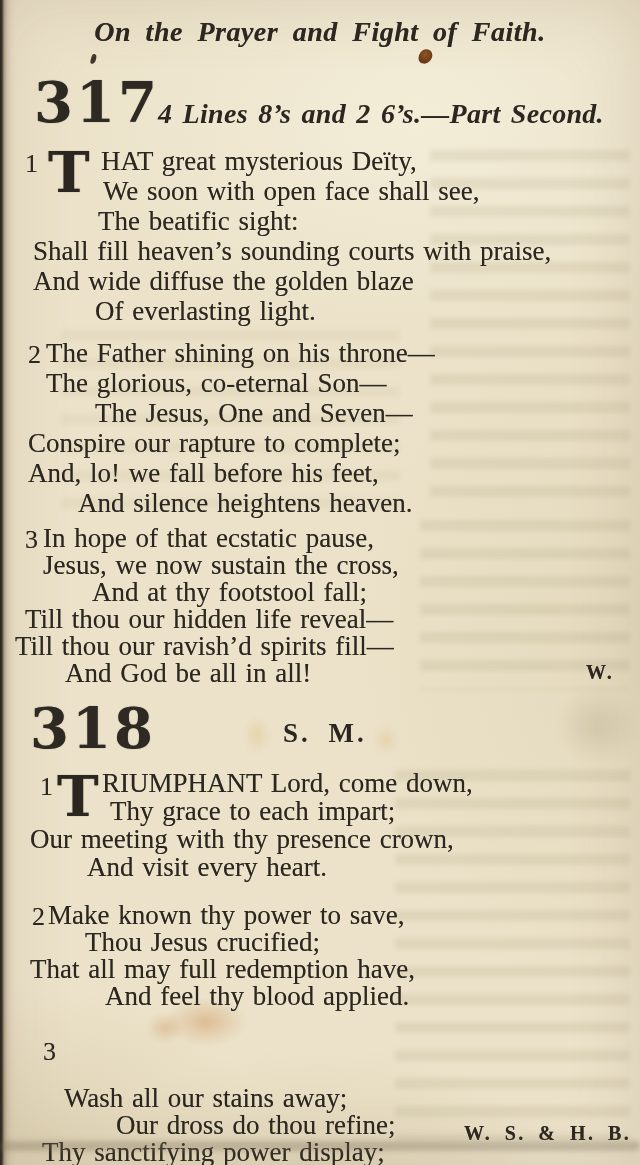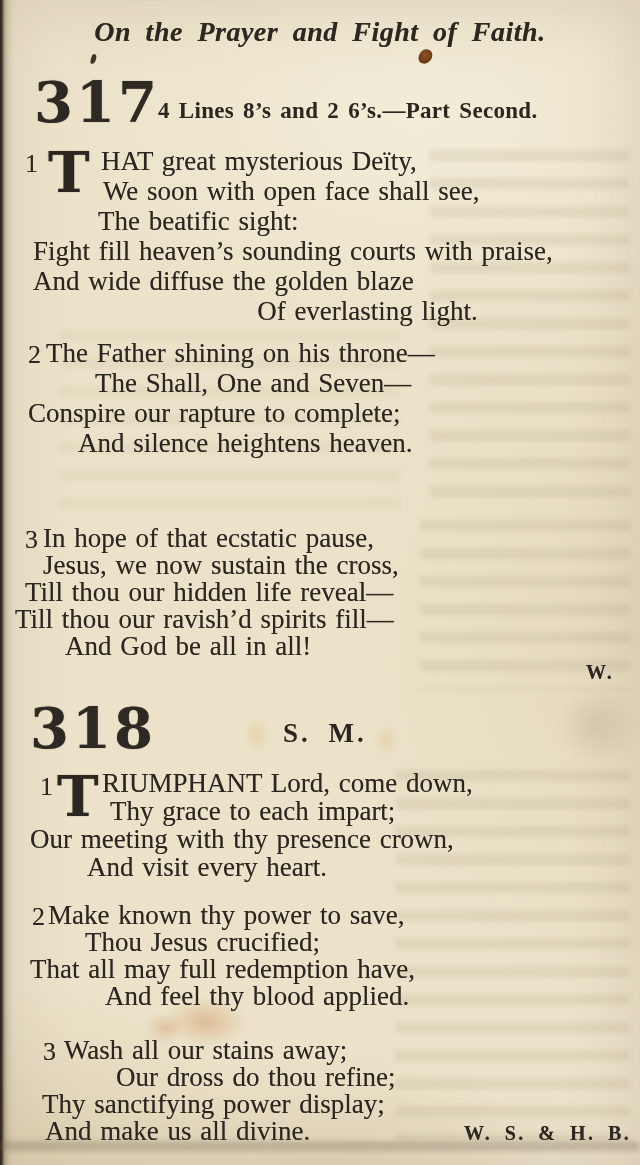--- a/index.html
+++ b/index.html
@@ -62,21 +62,21 @@
     font-style:italic;font-weight:bold;font-size:28px;
     letter-spacing:0.5px;word-spacing:7px;
     text-shadow:0 0 0.5px rgba(43,38,32,0.5);
   }
   .hymn-number{
     position:absolute;font-family:"DejaVu Serif", serif;font-weight:bold;
     font-size:56px;line-height:60px;letter-spacing:3px;color:#2e2a23;
     text-shadow:0 0 1px rgba(46,42,35,0.6);
   }
   .meter{
-    position:absolute;font-weight:bold;font-size:23px;
+    position:absolute;font-style:italic;font-weight:bold;font-size:28px;
     word-spacing:3px;letter-spacing:0.3px;
   }
   .meter-sm{
     position:absolute;font-size:27px;letter-spacing:3px;word-spacing:8px;font-style:normal;
   }
   .verse{
     position:absolute;left:0;width:640px;font-size:27px;
     text-shadow:0 0 0.5px rgba(43,38,32,0.45);
     word-spacing:2px;
   }
@@ -115,37 +115,40 @@
 
   <div class="hymn-number" style="left:34px;top:72px;">317</div>
   <div class="meter" style="left:158px;top:98px;">4 Lines 8’s and 2 6’s.—Part Second.</div>
 
   <div class="verse" style="top:146px;line-height:30px;">
     <span class="vnum" style="left:25px;top:3px;">1</span>
     <span class="dropcap" style="left:48px;top:2px;">T</span>
     <div class="line" style="padding-left:101px;">HAT great mysterious Deïty,</div>
     <div class="line" style="padding-left:103px;">We soon with open face shall see,</div>
     <div class="line" style="padding-left:98px;">The beatific sight:</div>
-    <div class="line" style="padding-left:33px;">Fight fill heaven’s sounding courts with praise,</div>
+    <div class="line" style="padding-left:33px;">Shall fill heaven’s sounding courts with praise,</div>
     <div class="line" style="padding-left:33px;">And wide diffuse the golden blaze</div>
-    <div class="line" style="padding-left:95px;text-align:center;">Of everlasting light.</div>
+    <div class="line" style="padding-left:95px;">Of everlasting light.</div>
   </div>
 
   <div class="verse" style="top:338px;line-height:30px;">
     <span class="vnum" style="left:28px;top:2px;">2</span>
     <div class="line" style="padding-left:46px;">The Father shining on his throne—</div>
-    <div class="line" style="padding-left:95px;">The Shall, One and Seven—</div>
+    <div class="line" style="padding-left:46px;">The glorious, co-eternal Son—</div>
+    <div class="line" style="padding-left:95px;">The Jesus, One and Seven—</div>
     <div class="line" style="padding-left:28px;">Conspire our rapture to complete;</div>
+    <div class="line" style="padding-left:28px;">And, lo! we fall before his feet,</div>
     <div class="line" style="padding-left:78px;">And silence heightens heaven.</div>
   </div>
 
   <div class="verse" style="top:525px;line-height:27px;">
     <span class="vnum" style="left:25px;top:1px;">3</span>
     <div class="line" style="padding-left:43px;">In hope of that ecstatic pause,</div>
     <div class="line" style="padding-left:43px;">Jesus, we now sustain the cross,</div>
+    <div class="line" style="padding-left:92px;">And at thy footstool fall;</div>
     <div class="line" style="padding-left:25px;">Till thou our hidden life reveal—</div>
     <div class="line" style="padding-left:15px;">Till thou our ravish’d spirits fill—</div>
     <div class="line" style="padding-left:65px;">And God be all in all!</div>
   </div>
   <div class="attr" style="left:586px;top:661px;">W.</div>
 
   <div class="hymn-number" style="left:30px;top:698px;">318</div>
   <div class="meter meter-sm" style="left:283px;top:718px;">S. M.</div>
 
   <div class="verse" style="top:769px;line-height:28px;">
@@ -160,21 +163,21 @@
   <div class="verse" style="top:902px;line-height:27px;">
     <span class="vnum" style="left:32px;top:1px;">2</span>
     <div class="line" style="padding-left:48px;">Make known thy power to save,</div>
     <div class="line" style="padding-left:85px;">Thou Jesus crucified;</div>
     <div class="line" style="padding-left:30px;">That all may full redemption have,</div>
     <div class="line" style="padding-left:105px;">And feel thy blood applied.</div>
   </div>
 
   <div class="verse" style="top:1037px;line-height:27px;">
     <span class="vnum" style="left:43px;top:1px;">3</span>
-    <div class="line" style="padding-left:64px;">Wash all our stains away;</div>
+    <div class="line" style="padding-left:64px;margin-top:48px;">Wash all our stains away;</div>
     <div class="line" style="padding-left:116px;">Our dross do thou refine;</div>
     <div class="line" style="padding-left:42px;">Thy sanctifying power display;</div>
     <div class="line" style="padding-left:45px;">And make us all divine.</div>
   </div>
   <div class="attr" style="left:464px;top:1122px;">W. S. &amp; H. B.</div>
 
   <div class="binding-edge"></div>
   <div class="bottom-band"></div>
 </div>
 

